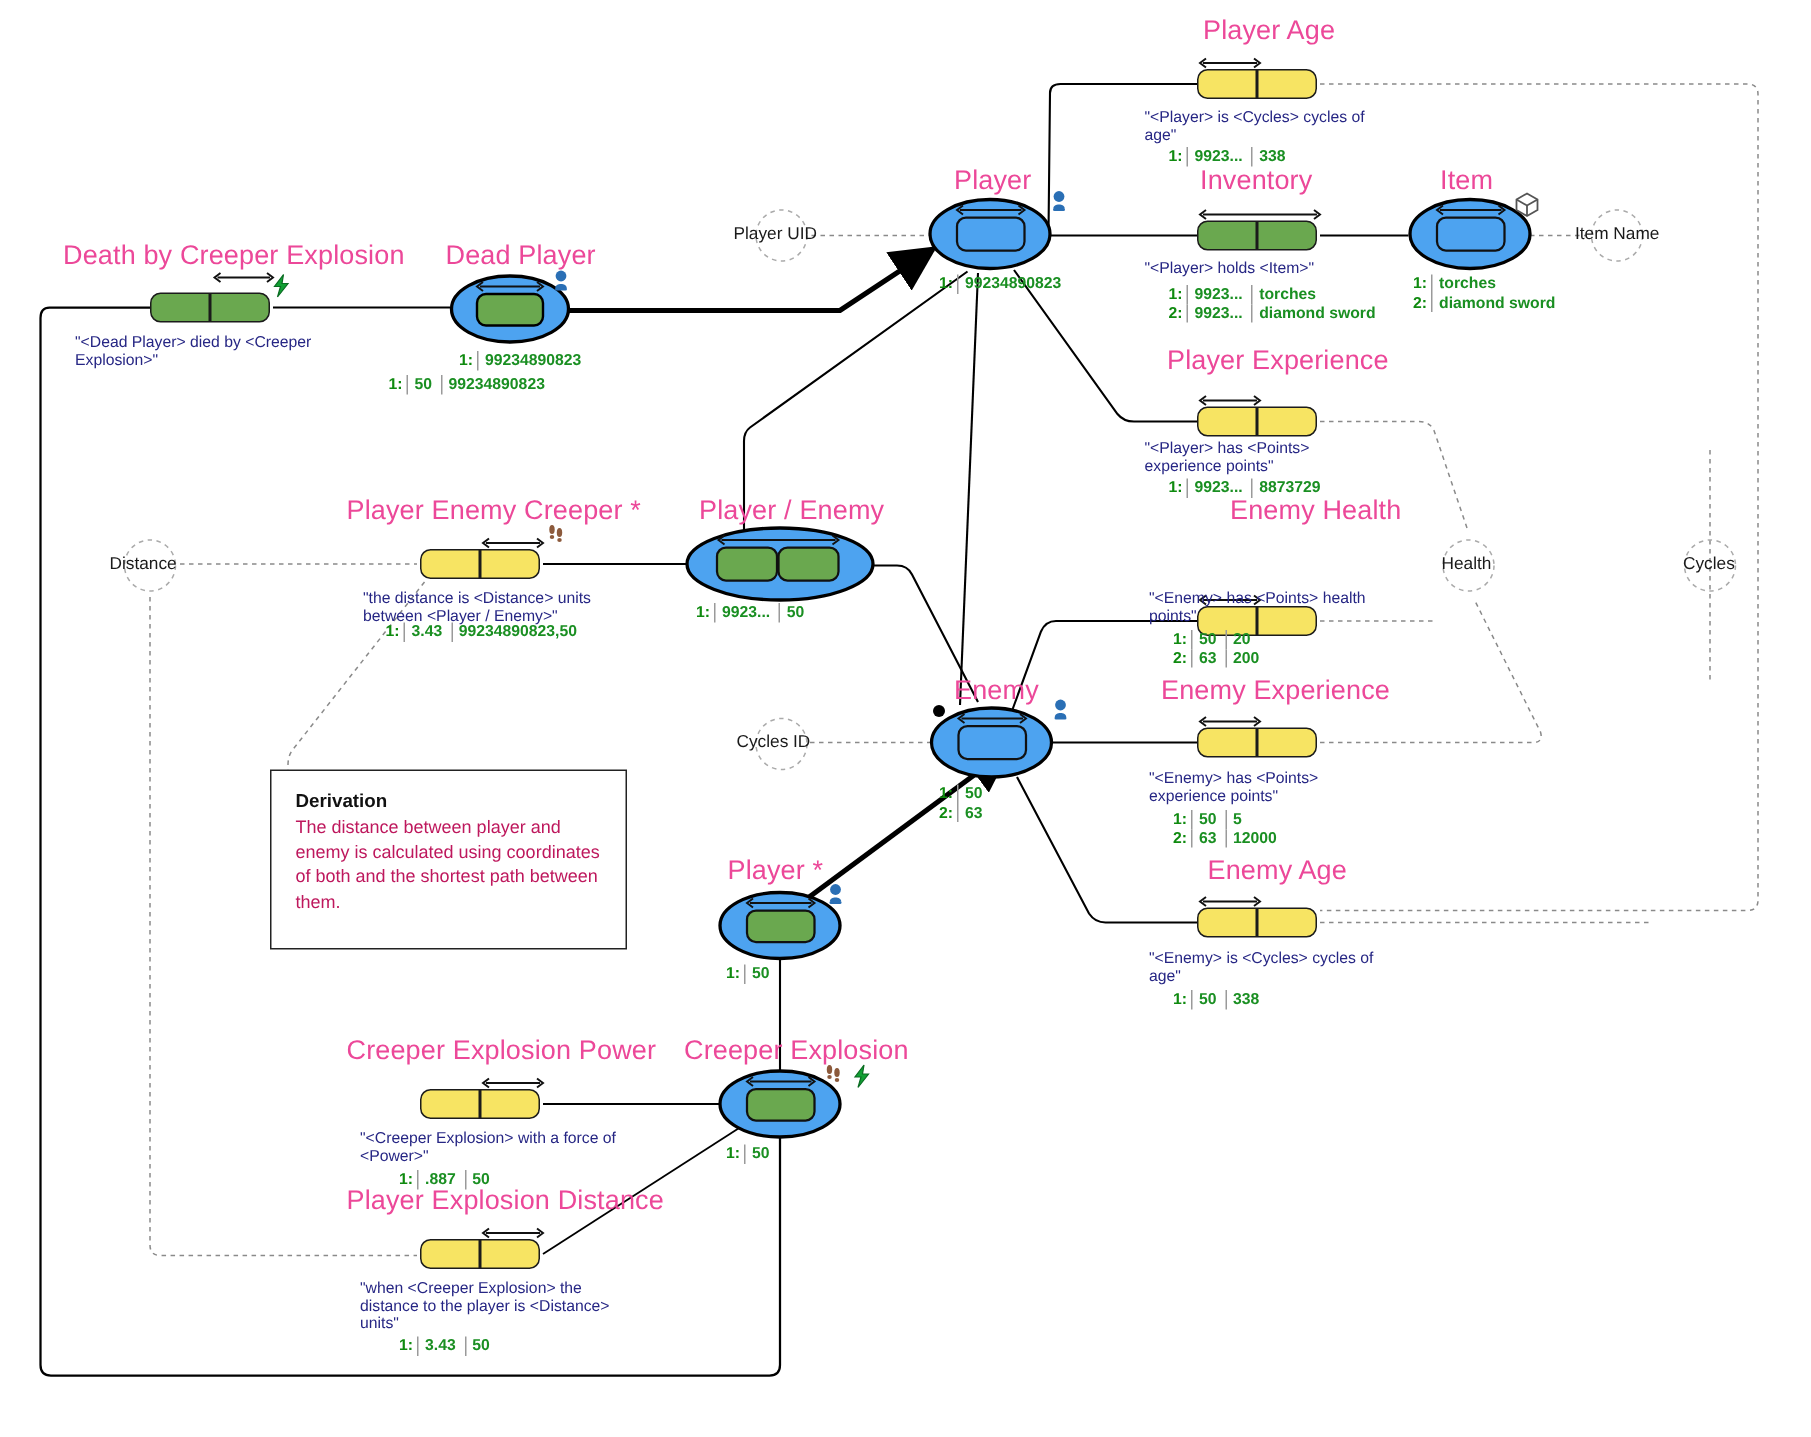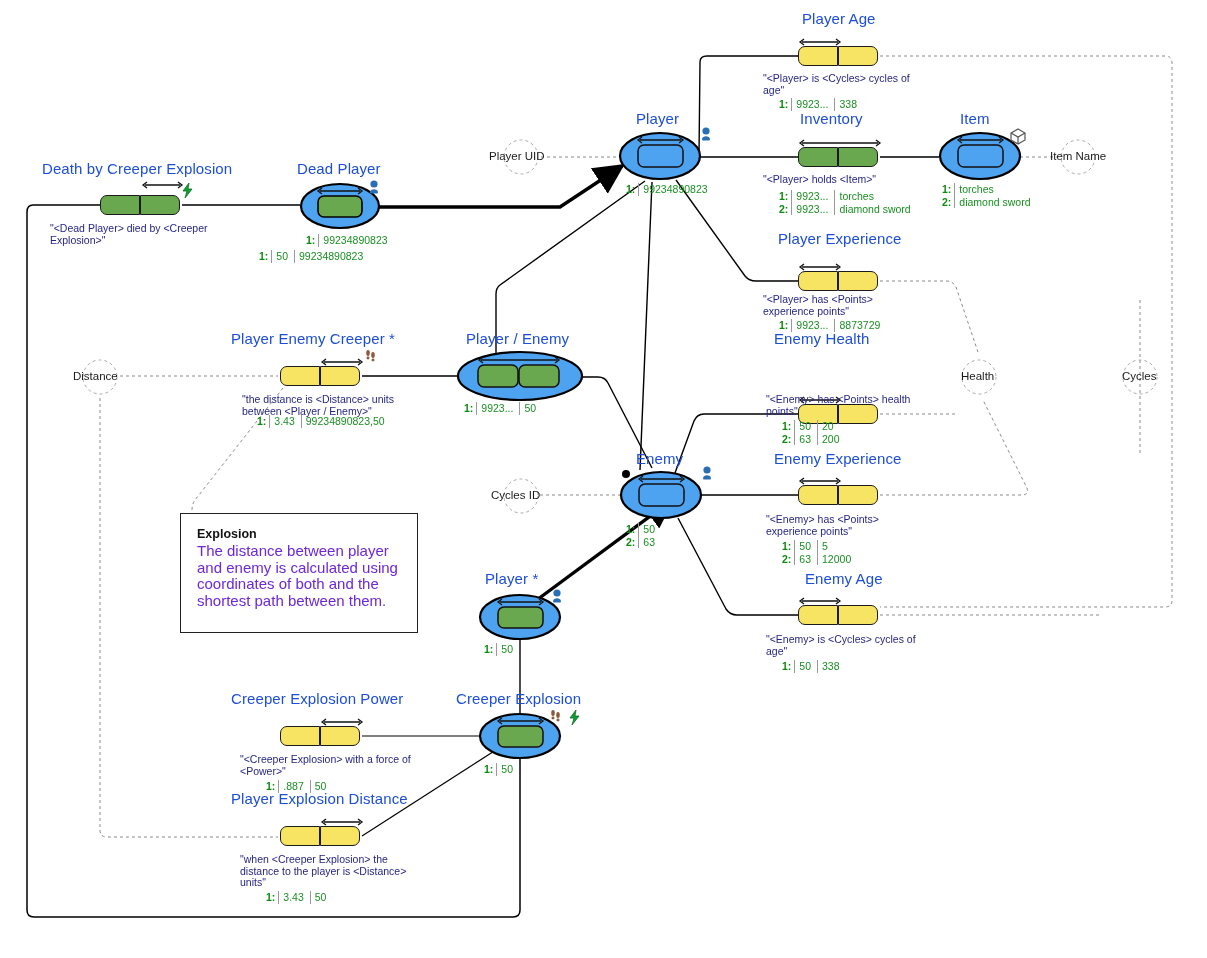--- a/index.html
+++ b/index.html
@@ -2,43 +2,43 @@
 <html><head>
 <meta charset="utf-8">
 <style>
   html,body{margin:0;padding:0;background:#ffffff;}
   body{width:1207px;height:958px;position:relative;overflow:hidden;
        font-family:"Liberation Sans","DejaVu Sans",sans-serif;}
   #canvas{position:absolute;left:0;top:0;width:1207px;height:958px;}
   svg.layer{position:absolute;left:0;top:0;width:1207px;height:958px;pointer-events:none;}
 
   
-  .ttl{position:absolute;color:#1d4ed8;font-size:15px;white-space:nowrap;letter-spacing:.1px;}
+  .ttl{position:absolute;color:#ec4899;font-size:18px;white-space:nowrap;letter-spacing:.1px;}
   .pred{position:absolute;color:#262684;font-size:10.5px;line-height:11.5px;white-space:pre-line;}
   .rows{position:absolute;font-size:10.5px;line-height:12.5px;color:#1a7a1a;white-space:nowrap;}
   .rows .idx{color:#128a12;font-weight:bold;}
   .rows table{border-collapse:collapse;}
   .rows td{padding:0 6px 0 4px;vertical-align:top;color:#1a8f22;}
   .rows td.idx{color:#0f8a0f;font-weight:bold;text-align:right;padding-right:3px;}
-  .rows td.c{border-left:1px solid #9a9a9a;}
+  .rows td.c{border-left:1px solid #9a9a9a;font-weight:bold;}
   .cirlbl{position:absolute;font-size:11.5px;color:#1a1a1a;white-space:nowrap;}
 
   
   .fact{position:absolute;display:flex;}
   .cell{width:40px;height:20px;border:1.6px solid #1b1b1b;box-sizing:border-box;}
   .cell.green{background:#6aa84f;}
   .cell.yellow{background:#f7e463;}
   .cell.l{border-radius:7px 0 0 7px;border-right-width:.8px;}
   .cell.r{border-radius:0 7px 7px 0;border-left-width:.8px;}
 
   
   .note{position:absolute;border:1.3px solid #222;background:#fff;box-sizing:border-box;
         padding:13px 14px 10px 16px;}
   .note .nh{font-size:12.5px;font-weight:bold;color:#111;margin-bottom:2px;}
-  .note .nb{font-size:15px;color:#6d28d9;line-height:16.5px;}
+  .note .nb{font-size:12px;color:#be185d;line-height:16.5px;}
 </style>
 </head>
 <body>
 
 <div id="canvas">
 
   <svg class="layer" viewBox="0 0 1207 958">
     <defs>
       <marker id="arrowhead" markerWidth="9" markerHeight="9" refX="8" refY="4.5" orient="auto">
         <path d="M0,0 L9,4.5 L0,9 z" fill="#000"></path>
@@ -306,21 +306,21 @@
 
   <div class="ttl" style="left:42px;top:160px">Death by Creeper Explosion</div>
   <div class="ttl" style="left:297px;top:160px">Dead Player</div>
   <div class="ttl" style="left:636px;top:110px">Player</div>
   <div class="ttl" style="left:802px;top:10px">Player Age</div>
   <div class="ttl" style="left:800px;top:110px">Inventory</div>
   <div class="ttl" style="left:960px;top:110px">Item</div>
   <div class="ttl" style="left:778px;top:230px">Player Experience</div>
   <div class="ttl" style="left:231px;top:330px">Player Enemy Creeper *</div>
   <div class="ttl" style="left:466px;top:330px">Player / Enemy</div>
-  <div class="ttl" style="left:774px;top:330px">Enemy Health</div>
+  <div class="ttl" style="left:820px;top:330px">Enemy Health</div>
   <div class="ttl" style="left:636px;top:450px">Enemy</div>
   <div class="ttl" style="left:774px;top:450px">Enemy Experience</div>
   <div class="ttl" style="left:805px;top:570px">Enemy Age</div>
   <div class="ttl" style="left:485px;top:570px">Player *</div>
   <div class="ttl" style="left:231px;top:690px">Creeper Explosion Power</div>
   <div class="ttl" style="left:456px;top:690px">Creeper Explosion</div>
   <div class="ttl" style="left:231px;top:790px">Player Explosion Distance</div>
 
   <div class="cirlbl" style="left:489px;top:150px">Player UID</div>
   <div class="cirlbl" style="left:1050px;top:150px">Item Name</div>
@@ -549,17 +549,17 @@
           <tr>
             <td class="idx">1:</td>
             <td class="c">3.43</td>
             <td class="c">50</td>
           </tr>
         </tbody>
       </table>
   </div>
 
   <div class="note" style="left:180px;top:513px;width:238px;height:120px">
-    <div class="nh">Explosion</div>
+    <div class="nh">Derivation</div>
     <div class="nb">The distance between player and enemy is calculated using coordinates of both and the shortest path between them.</div>
   </div>
 
 </div>
 
 </body></html>

